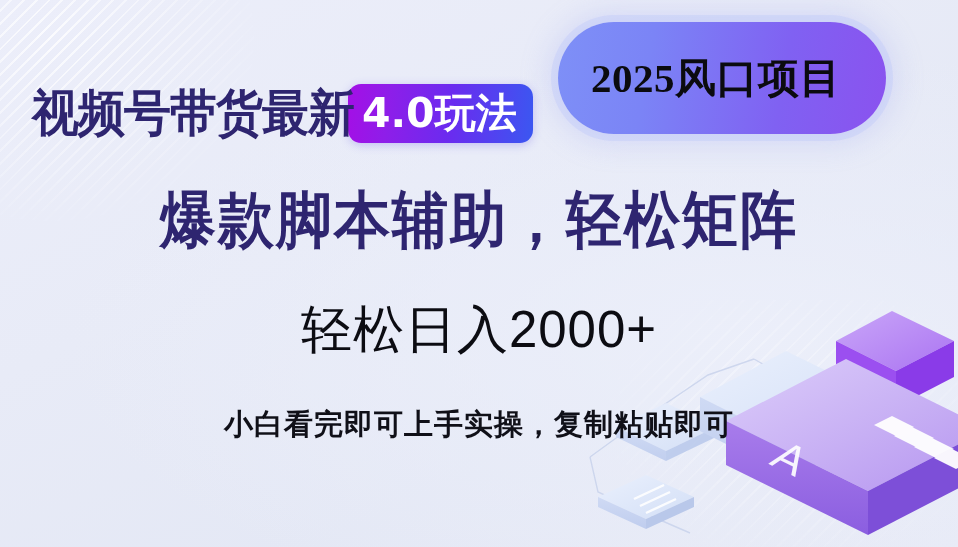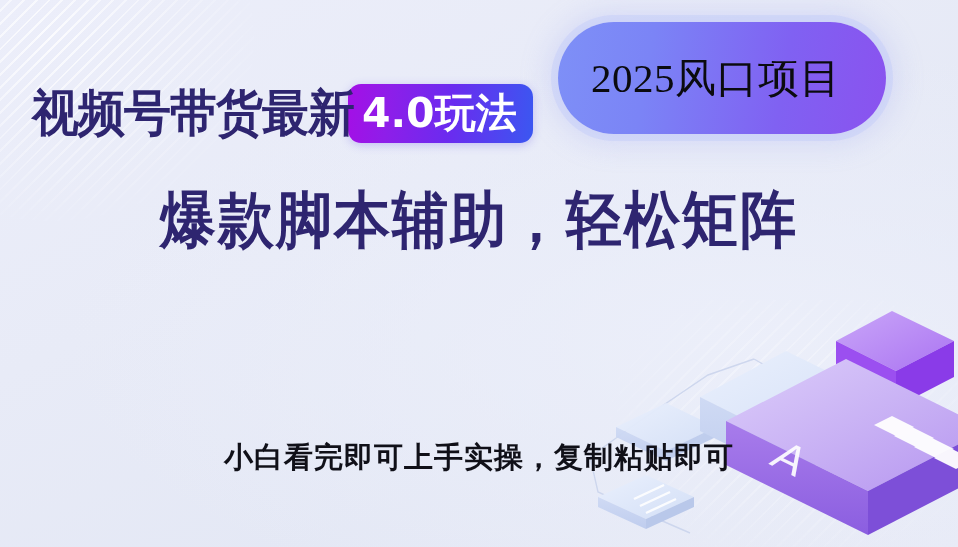--- a/index.html
+++ b/index.html
@@ -57,21 +57,21 @@
     background:linear-gradient(100deg,#7e90f7 0%, #7b84f6 28%, #8061f2 68%, #8a52ef 100%);
     box-shadow:0 0 0 7px rgba(190,200,250,.38), 0 0 28px 10px rgba(150,160,245,.25);
   }
   .pill-label {
     position:absolute;
     left:0; right:12px; top:50%;
     transform:translateY(-50%);
     text-align:center;
     color:#0b0b0f;
     font-size:41px;
-    font-weight:400;
+    font-weight:700;
     letter-spacing:.5px;
     font-family:"Liberation Serif","DejaVu Serif",serif;
     white-space:nowrap;
   }
 
   
   .line1 {
     position:absolute; left:32px; top:82px;
     display:flex; align-items:center;
   }
@@ -126,21 +126,20 @@
   
   .line4 {
     position:absolute; left:0; right:0; top:405px;
     text-align:center;
     color:#101018;
     font-size:29px;
     font-weight:700;
     letter-spacing:1px;
     white-space:nowrap;
     font-family:"DejaVu Sans","Liberation Sans",sans-serif;
-    margin-top:33px;
   }
 </style>
 </head>
 <body>
 
 <div id="poster">
 
   <div class="hatch"></div>
   <div class="hatch2"></div>
 
@@ -227,16 +226,17 @@
     </div>
   </div>
 
   <div class="line1">
     <span class="line1-text">视频号带货最新</span>
     <span class="badge">4.0玩法</span>
   </div>
 
   <div class="line2">爆款脚本辅助，轻松矩阵</div>
 
+  <div class="line3">轻松日入2000+</div>
 
   <div class="line4">小白看完即可上手实操，复制粘贴即可</div>
 
 </div>
 
 </body></html>

